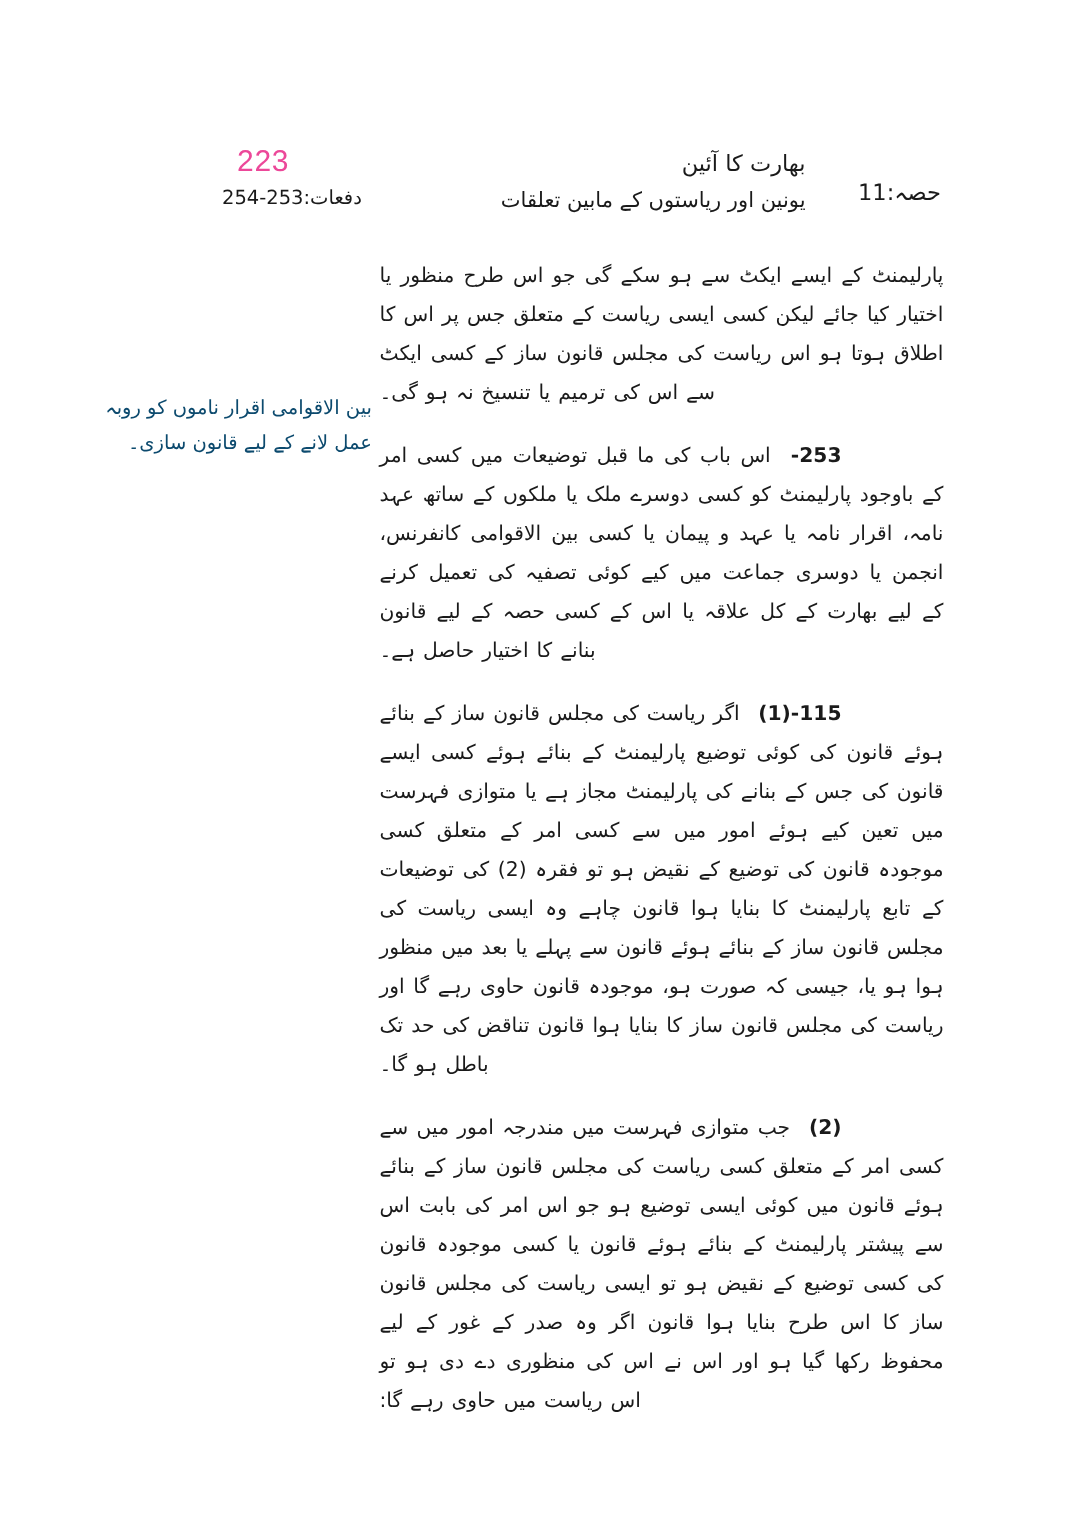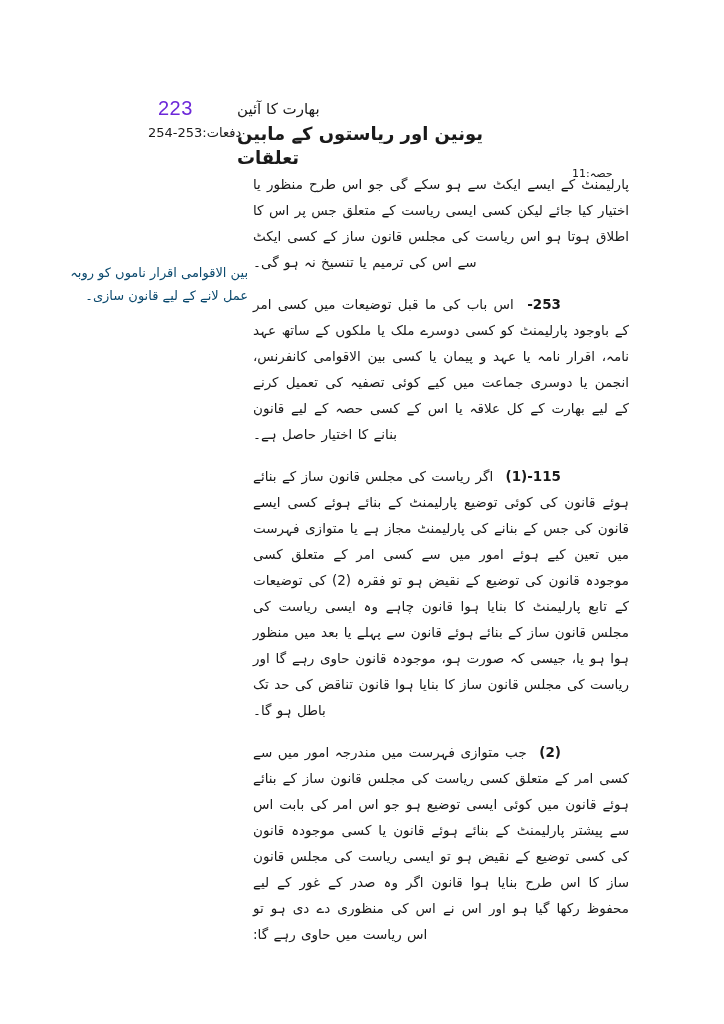--- a/index.html
+++ b/index.html
@@ -26,60 +26,58 @@
     unicode-bidi: plaintext;
   }
 
   
   .page-number {
     position: absolute;
     left: 158px;
     top: 97px;
     font-size: 20px;
     letter-spacing: 0.5px;
-    color: #6d28d9;
+    color: #ec4899;
   }
   .articles-range {
     position: absolute;
     left: 130px;
     top: 125px;
     width: 110px;
     font-size: 13px;
     direction: rtl;
     text-align: left;
     white-space: nowrap;
     margin-left: 18px;
   }
   .header-center {
     position: absolute;
     left: 237px;
     top: 96px;
     width: 300px;
-    text-align: left;
+    text-align: right;
     direction: rtl;
   }
   .doc-title {
     font-size: 15px;
     line-height: 26px;
   }
   .section-title {
-    font-size: 18px;
+    font-size: 14px;
     line-height: 24px;
-    font-weight: bold;
   }
   .part-label {
     position: absolute;
     left: 572px;
     top: 119px;
     width: 60px;
-    font-size: 11px;
+    font-size: 15px;
     direction: rtl;
     text-align: left;
     white-space: nowrap;
-    margin-top: 48px;
   }
 
   
   .margin-note {
     position: absolute;
     direction: rtl;
     font-size: 13px;
     line-height: 23px;
     color: #0c4a6e;
   }

